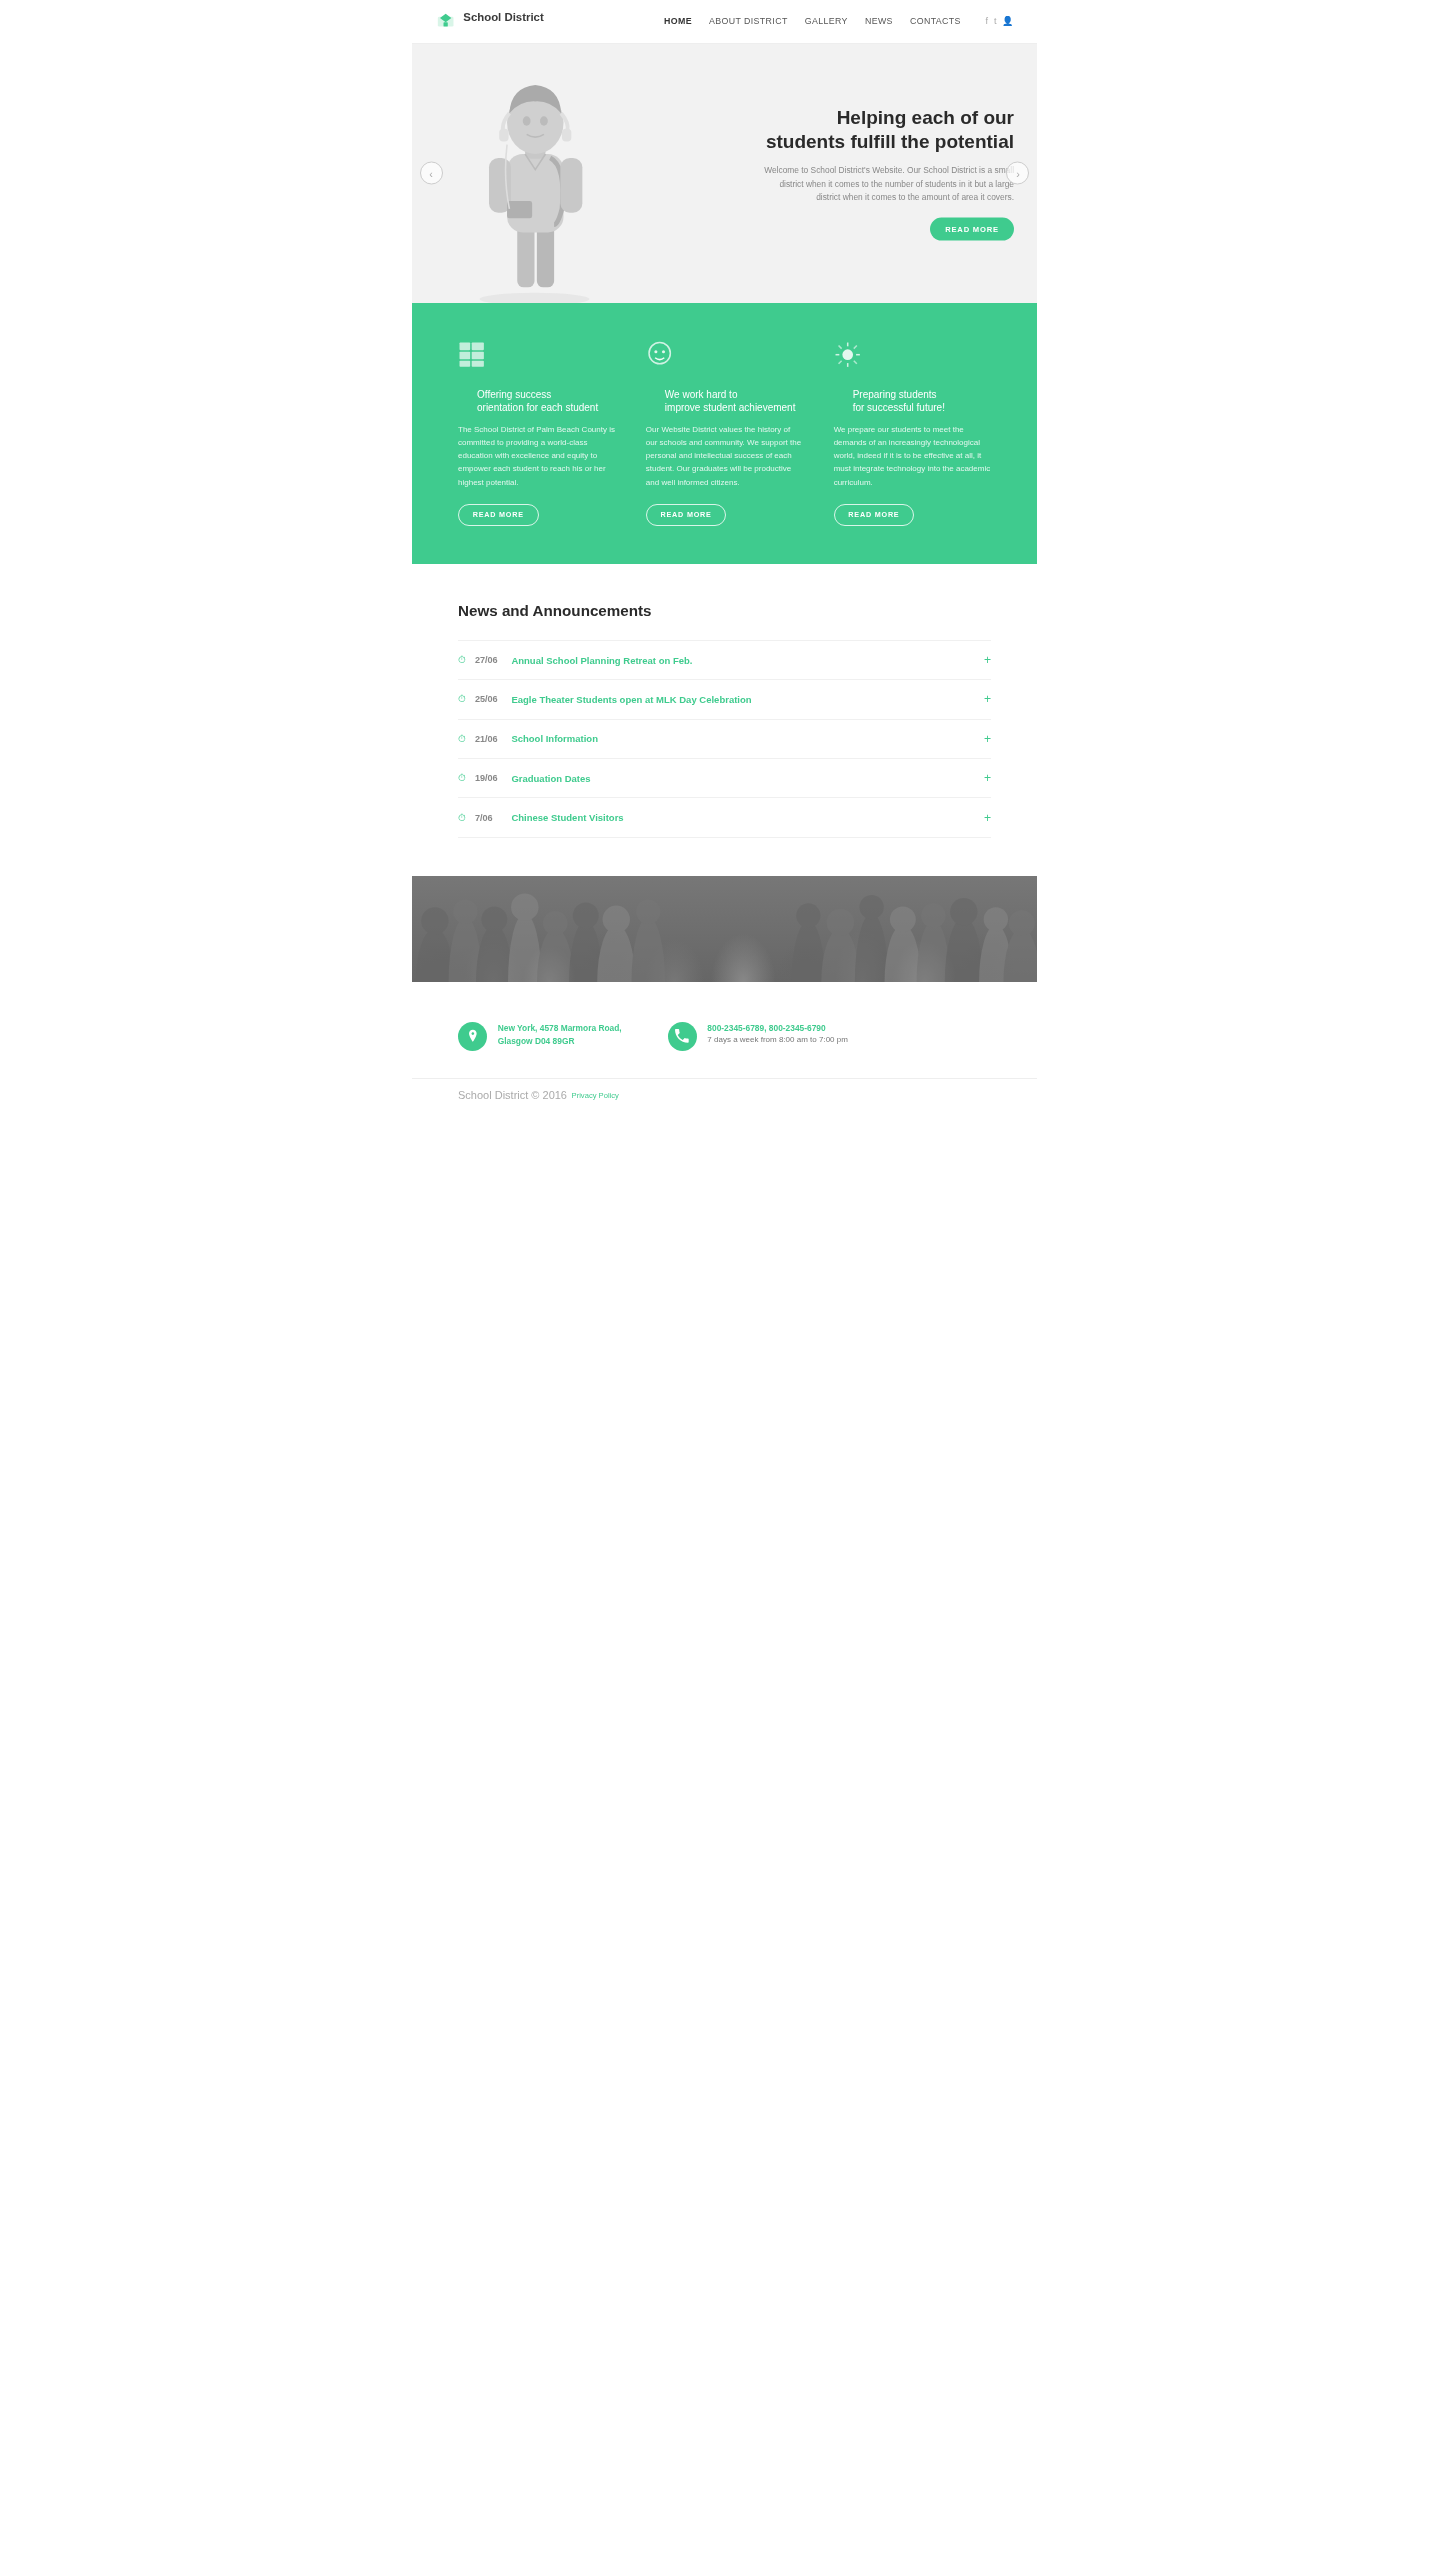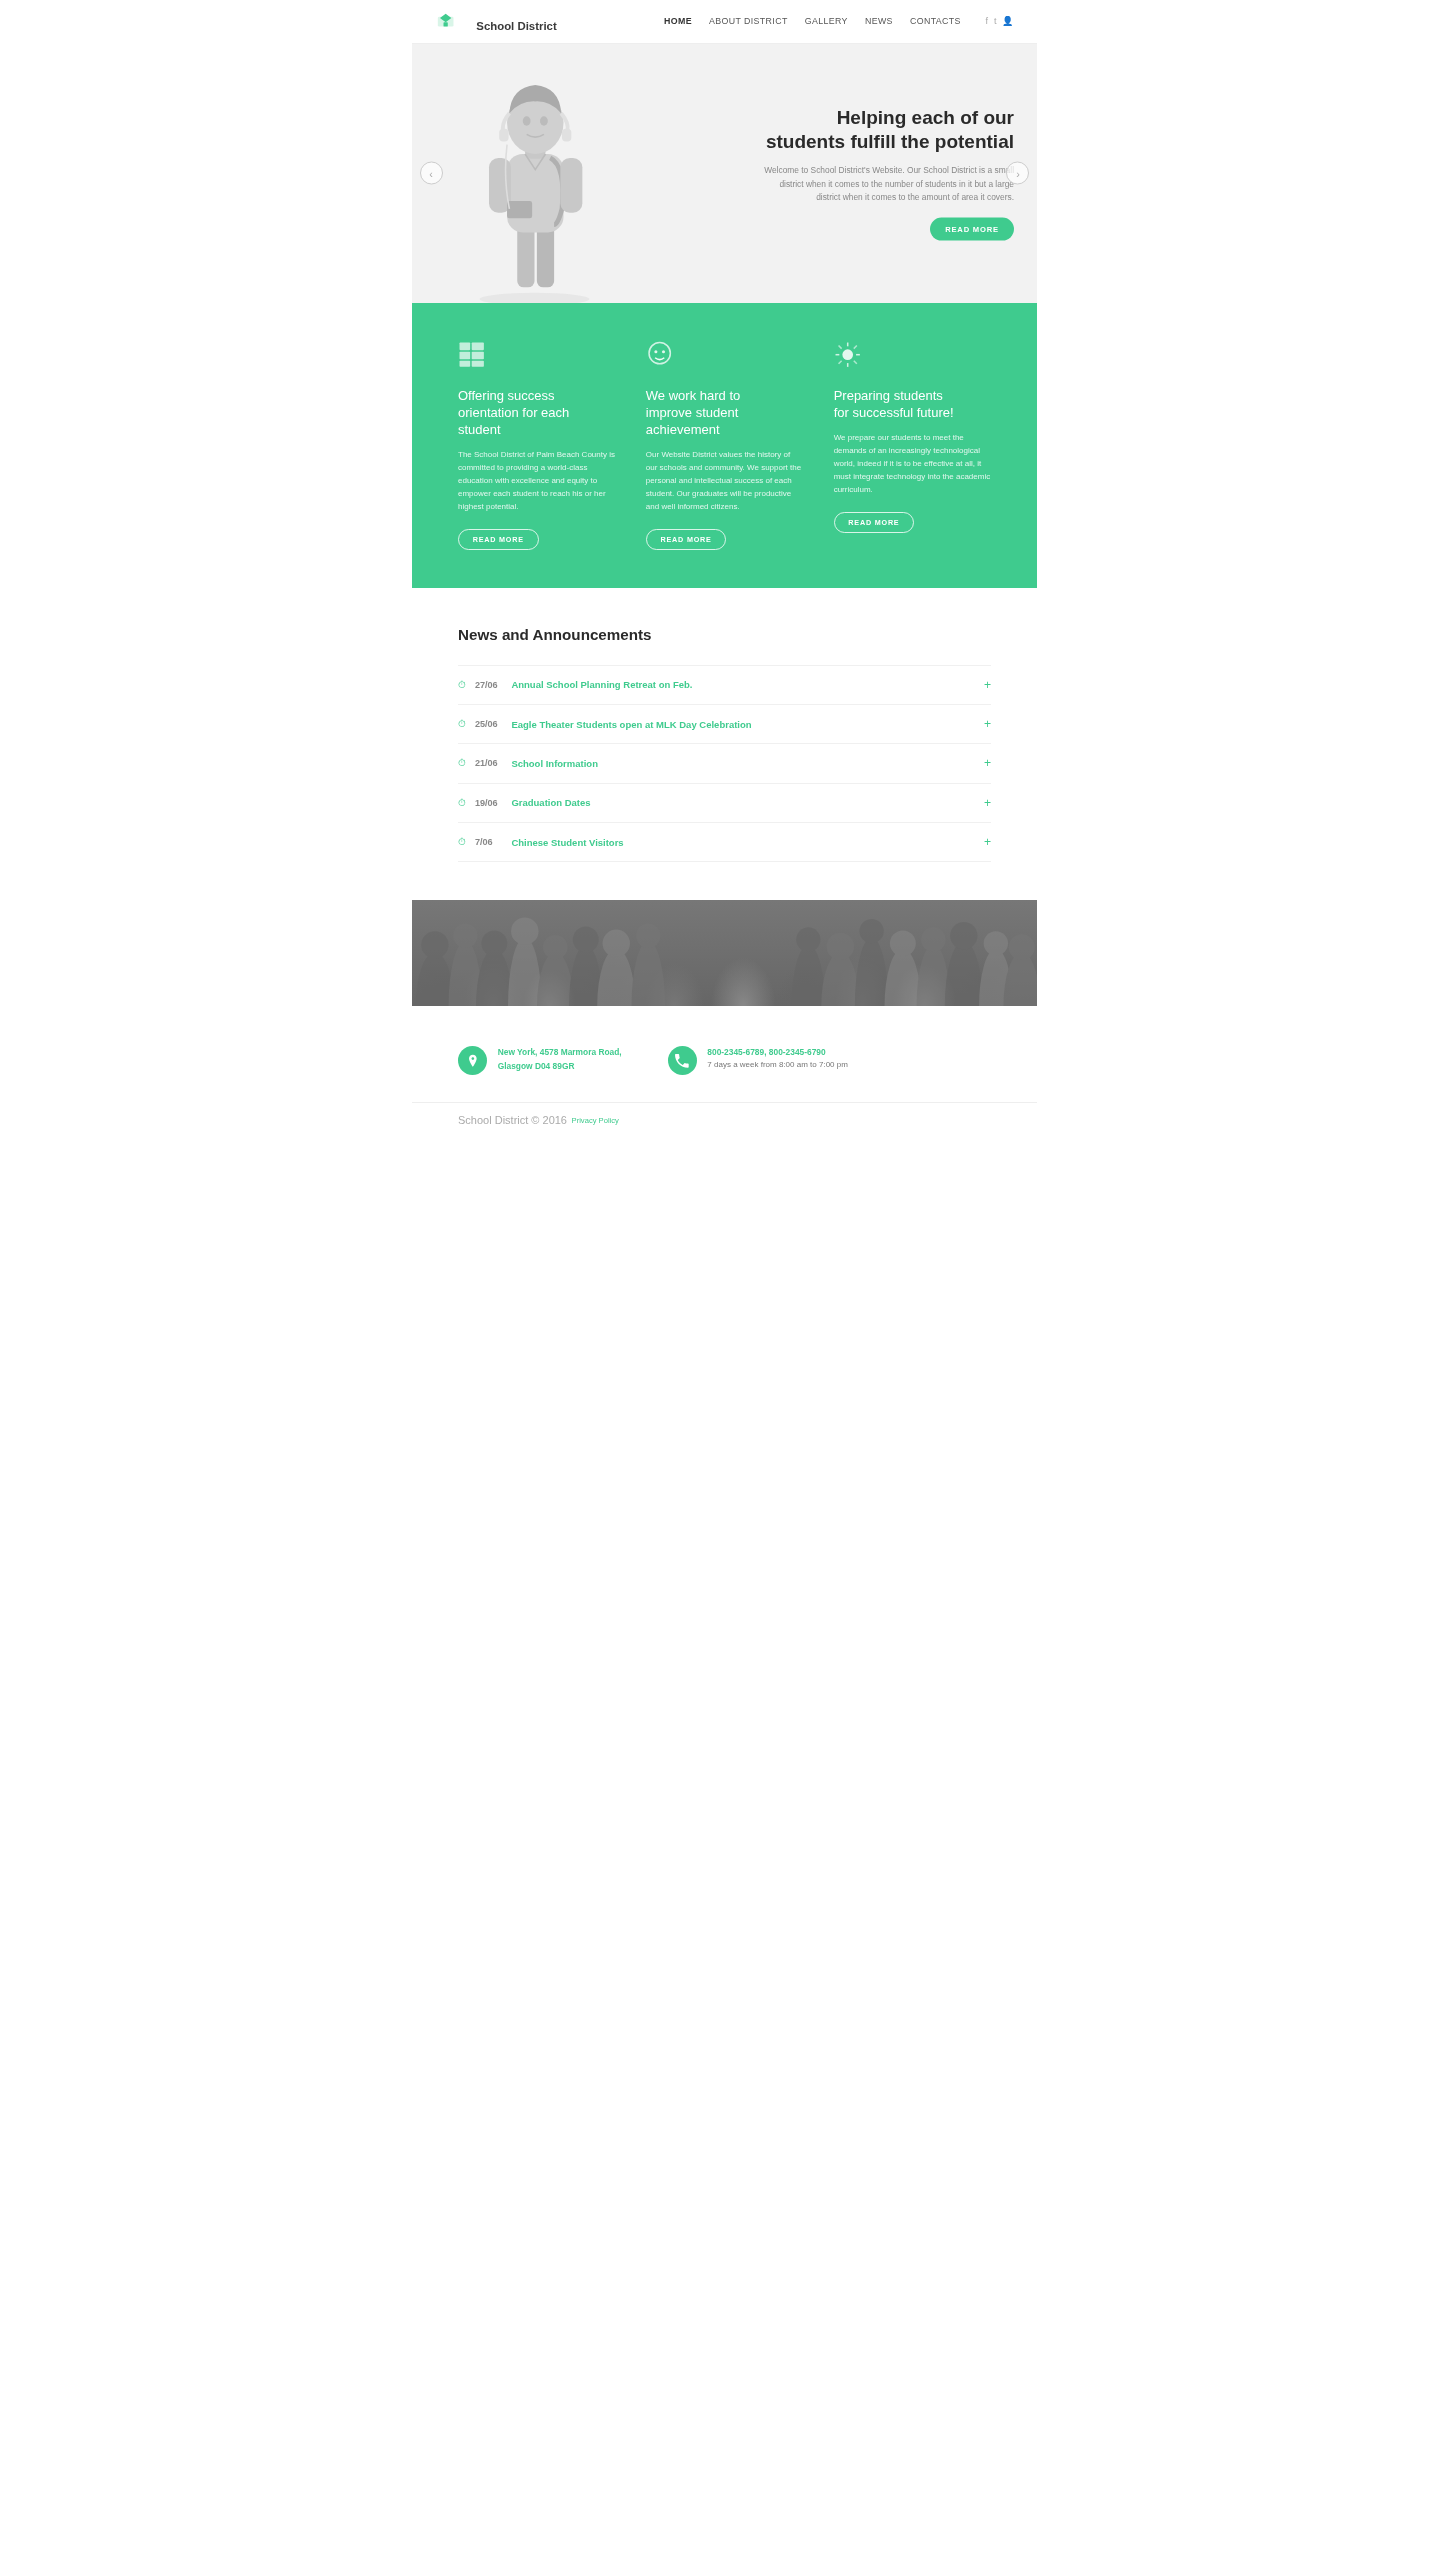--- a/index.html
+++ b/index.html
@@ -9,22 +9,22 @@
     .header {
       display: flex;
       align-items: center;
       justify-content: space-between;
       padding: 10.7px 23px;
       background: #fff;
       border-bottom: 0.8px solid #eee;
     }
     .logo {
       display: flex;
-      align-items: flex-end;
-      gap: 20px;
+      align-items: flex-start;
+      gap: 7px;
       text-decoration: none;
     }
     .logo-icon {
       width: 21.3px;
       height: 21.3px;
     }
     .logo-text {
       font-size: 11.4px;
       font-weight: 600;
       color: #3a3a3a;
@@ -129,24 +129,25 @@
     .feature-item {
       flex: 1;
       color: #fff;
     }
     .feature-icon {
       font-size: 21.3px;
       margin-bottom: 13.7px;
       opacity: 0.95;
     }
     .feature-title {
-      font-size: 13px;
+      font-size: 10px;
       font-weight: 700;
       line-height: 1.3;
       margin-bottom: 9.1px;
+      margin-left: 19px;
     }
     .feature-title span {
       font-weight: 400;
     }
     .feature-desc {
       font-size: 8px;
       line-height: 1.65;
       opacity: 0.85;
       margin-bottom: 15.2px;
     }

